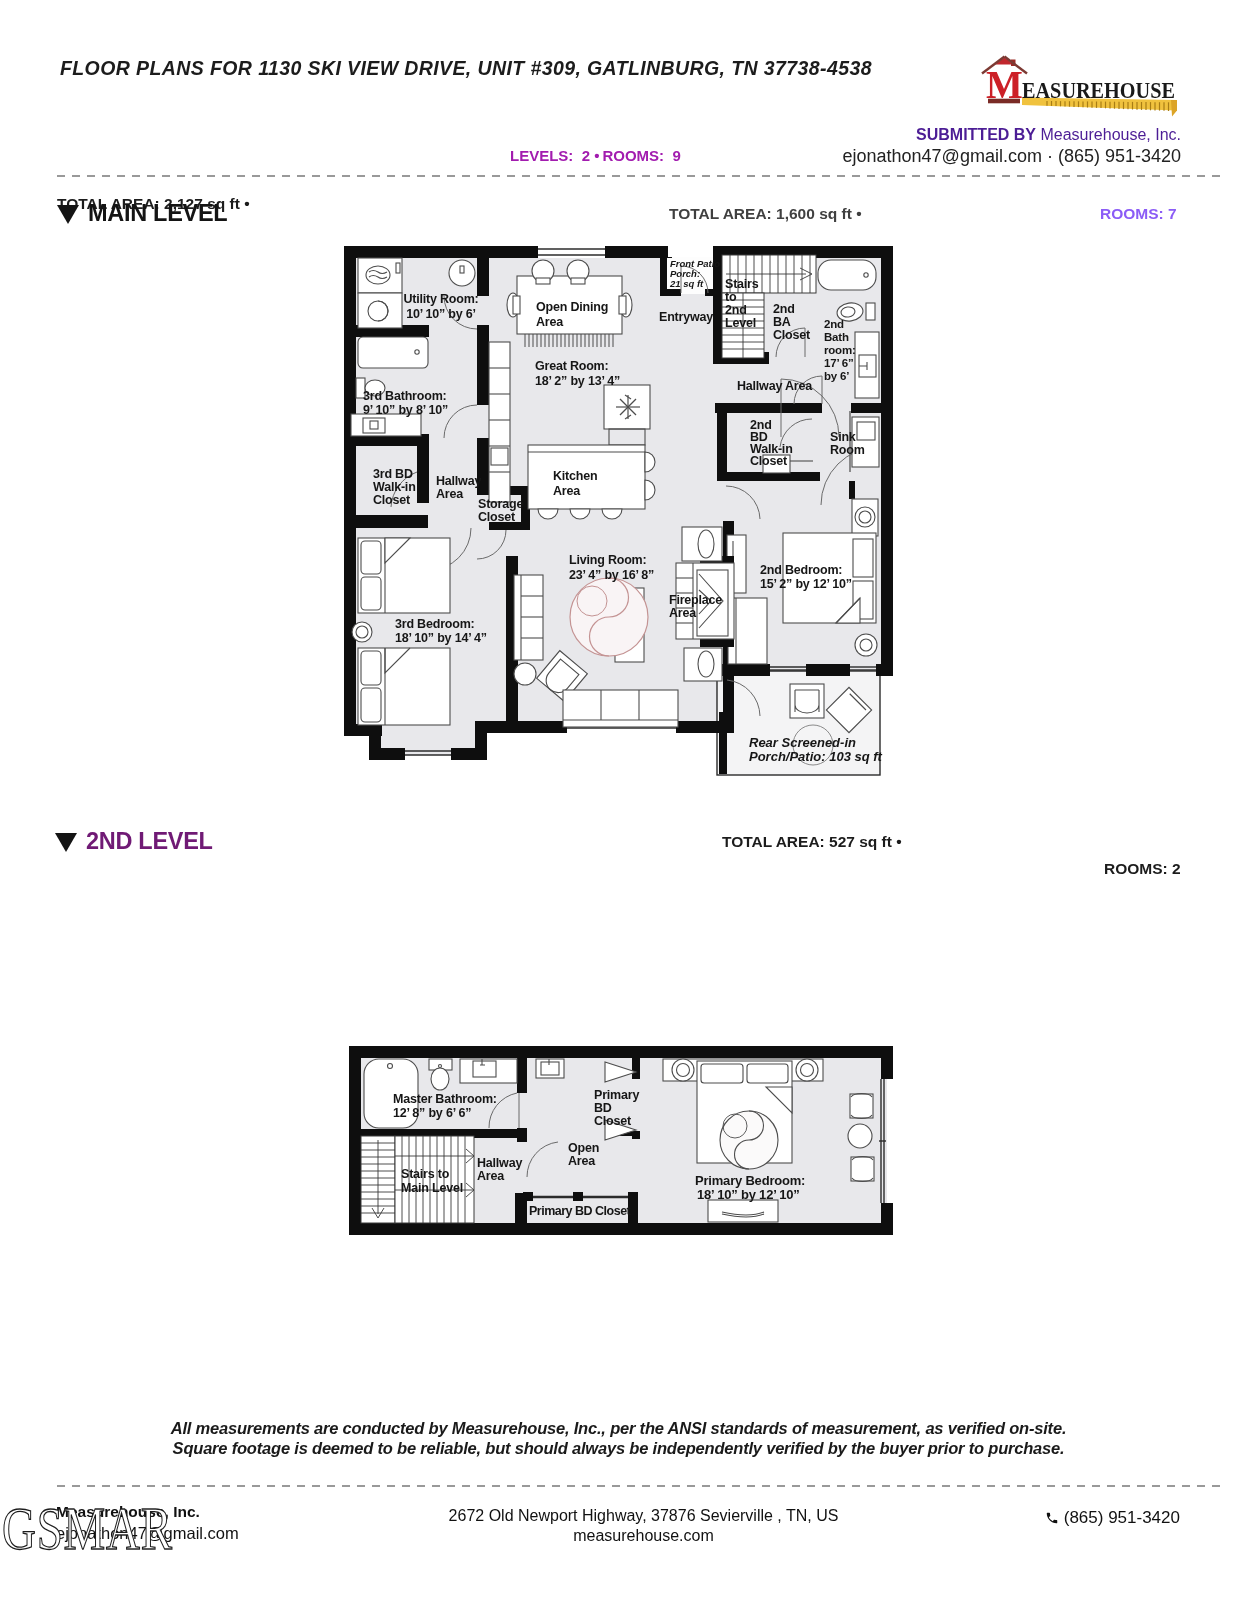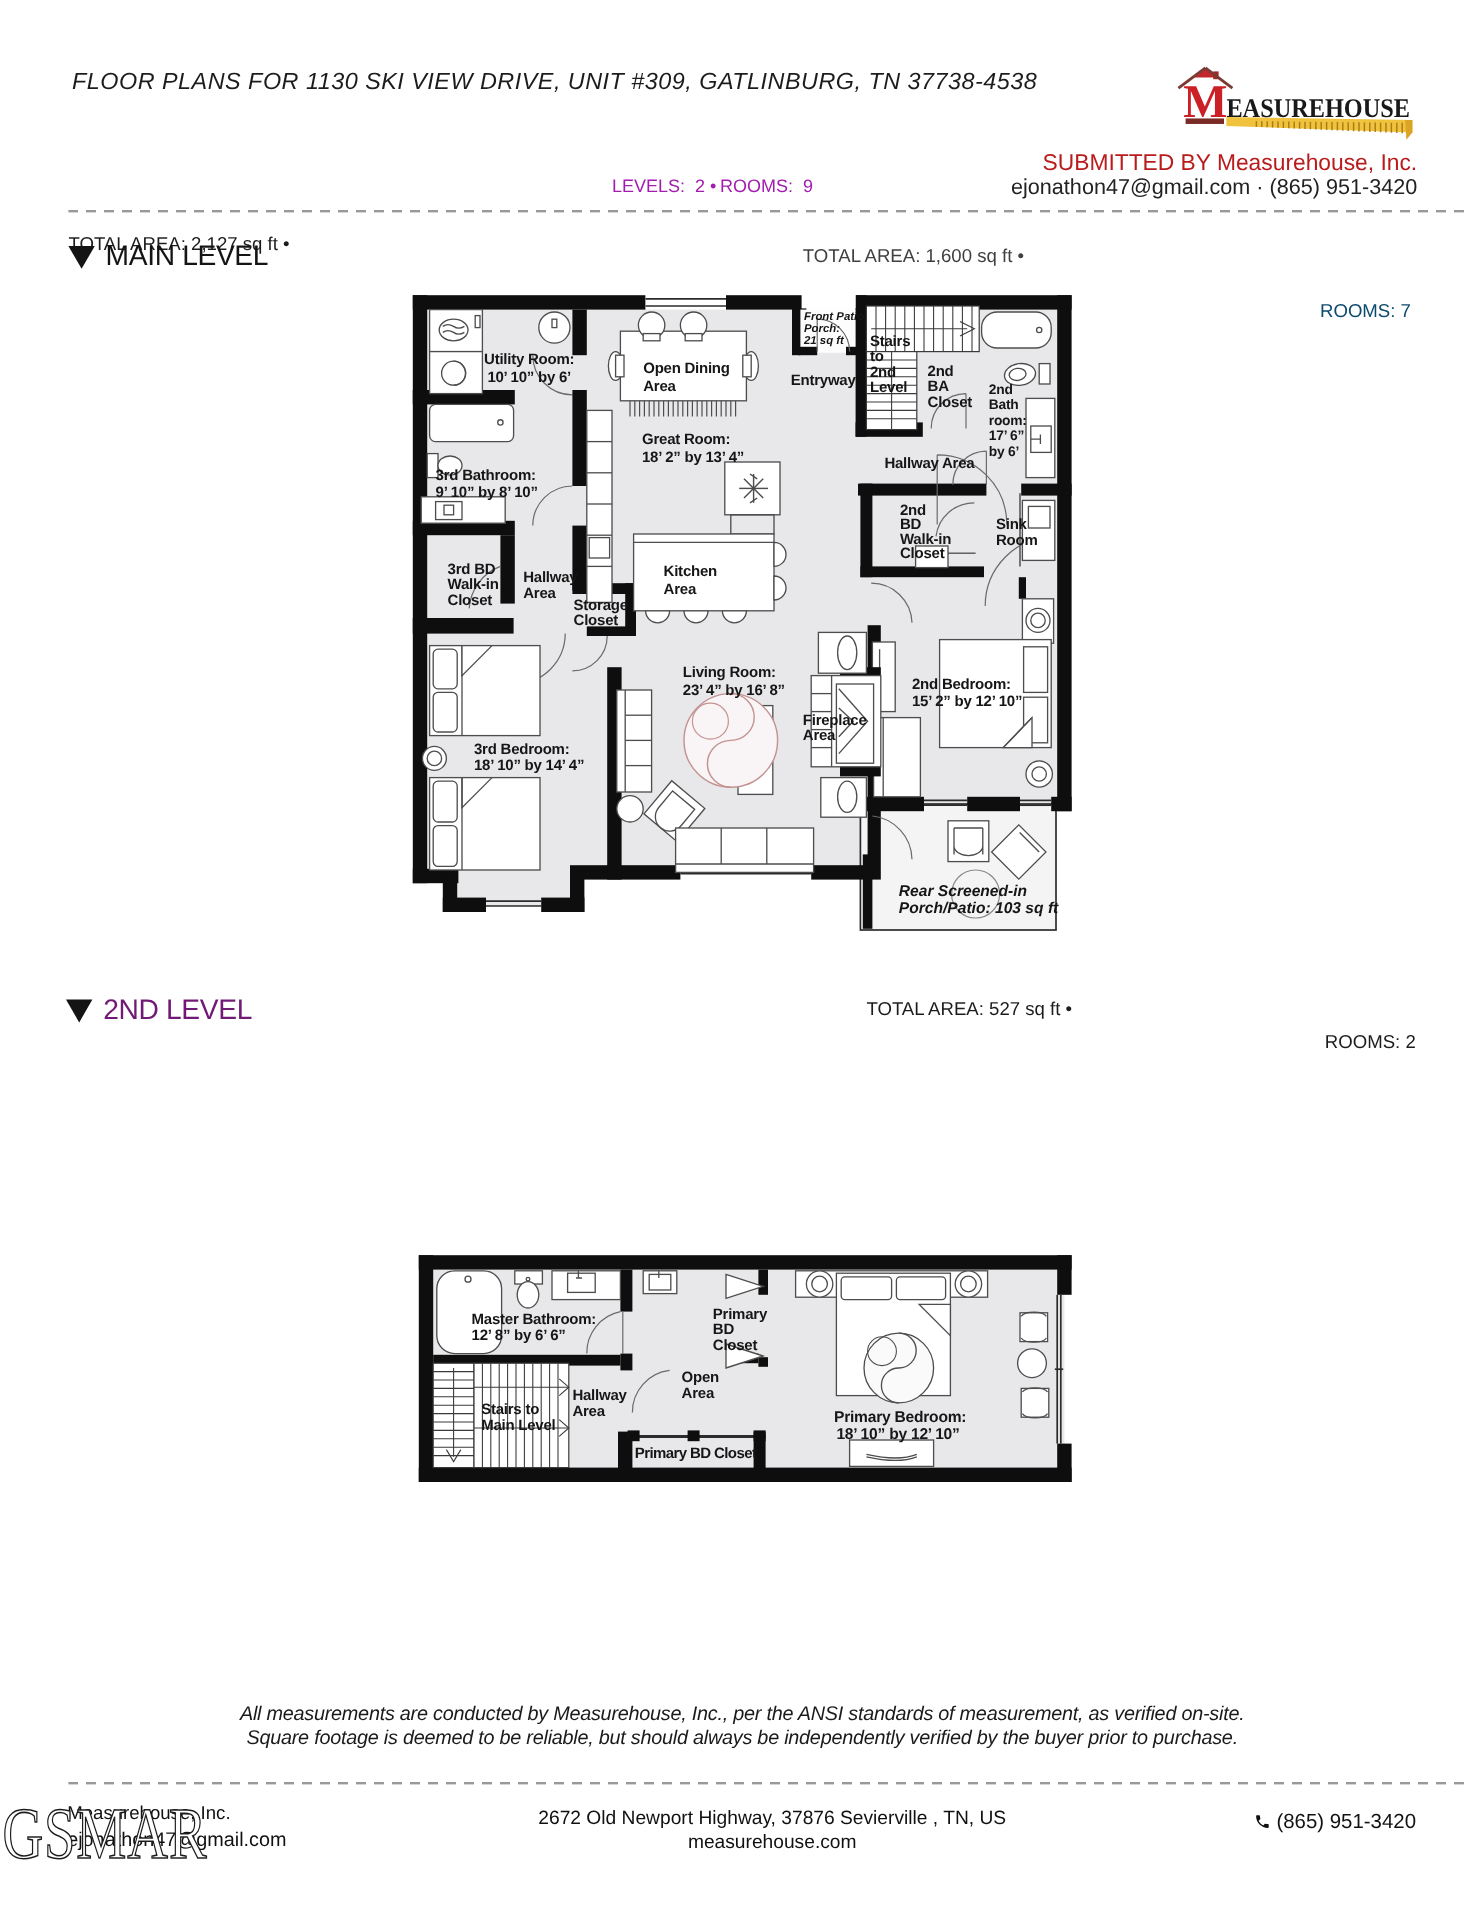--- a/index.html
+++ b/index.html
@@ -1,18 +1,18 @@
 <!DOCTYPE html>
 <html><head>
 <meta charset="utf-8">
 <style>
   html,body{margin:0;padding:0;}
   body{width:1237px;height:1600px;background:#ffffff;font-family:"Liberation Sans",sans-serif;position:relative;overflow:hidden;}
   .abs{position:absolute;}
-  .b{font-weight:normal;}
+  .b{font-weight:bold;}
   .dash{height:2px;background:repeating-linear-gradient(90deg,#999 0px,#999 8px,transparent 8px,transparent 15px);}
   svg text{font-family:"Liberation Sans",sans-serif;}
   .lbl{font-weight:bold;fill:#161616;font-size:12.5px;letter-spacing:-0.2px;}
   .lbi{font-weight:bold;font-style:italic;fill:#161616;}
 </style>
 </head>
 <body>
 
 <div class="abs b" style="left:60px;top:57px;font-size:19.5px;font-style:italic;color:#1c1c1c;letter-spacing:0.4px;">FLOOR PLANS FOR 1130 SKI VIEW DRIVE, UNIT #309, GATLINBURG, TN 37738-4538</div>
 
@@ -60,36 +60,36 @@
   </g>
 
   <text x="11" y="47.5" style="font-family:'Liberation Serif',serif;font-weight:bold;font-size:39px;fill:#cc2027;">M</text>
 
   <rect x="13" y="48.7" width="32" height="4.6" fill="#7a2b26"></rect>
 
   <text x="47" y="47.5" style="font-family:'Liberation Serif',serif;font-weight:bold;font-size:22.5px;fill:#191919;" textLength="153" lengthAdjust="spacingAndGlyphs">EASUREHOUSE</text>
 </svg>
 </div>
 
-<div class="abs" style="right:56px;top:126px;font-size:19px;color:#b91c1c;"><span class="b">SUBMITTED BY</span> Measurehouse, Inc.</div>
+<div class="abs" style="right:56px;top:126px;font-size:16px;color:#4c1d95;"><span class="b">SUBMITTED BY</span> Measurehouse, Inc.</div>
 
 <div class="abs" style="right:56px;top:146px;font-size:18px;color:#222;">ejonathon47@gmail.com · (865) 951-3420</div>
 
 <div class="abs b" style="left:57px;top:147px;font-size:15.5px;color:#1c1c1c;margin-top:48px;">TOTAL AREA: 2,127 sq ft •</div>
 
 <div class="abs b" style="left:486px;top:147px;font-size:15px;color:#a21caf;margin-left:24px;">LEVELS:&nbsp; 2 • ROOMS:&nbsp; 9</div>
 
 <div class="abs dash" style="left:57px;top:175px;width:1165px;"></div>
 
 <div class="abs" style="left:57px;top:205px;width:0;height:0;border-left:11.5px solid transparent;border-right:11.5px solid transparent;border-top:19px solid #141414;"></div>
 <div class="abs b" style="left:88px;top:200px;font-size:23.5px;color:#141414;letter-spacing:-0.3px;">MAIN LEVEL</div>
 
 <div class="abs b" style="left:669px;top:205px;font-size:15.5px;color:#404040;">TOTAL AREA: 1,600 sq ft •</div>
 
-<div class="abs b" style="left:1100px;top:205px;font-size:15.5px;color:#0c4a6e;margin-top:46px;">ROOMS: 7</div>
+<div class="abs b" style="left:1100px;top:205px;font-size:15.5px;color:#8b5cf6;">ROOMS: 7</div>
 
 <div class="abs" style="left:55px;top:833px;width:0;height:0;border-left:11.5px solid transparent;border-right:11.5px solid transparent;border-top:19px solid #141414;"></div>
 <div class="abs b" style="left:86px;top:828px;font-size:23.5px;color:#701a75;letter-spacing:-0.3px;">2ND LEVEL</div>
 
 <div class="abs b" style="left:722px;top:833px;font-size:15.5px;color:#1c1c1c;">TOTAL AREA: 527 sq ft •</div>
 
 <div class="abs b" style="left:1104px;top:833px;font-size:15.5px;color:#1c1c1c;margin-top:27px;">ROOMS: 2</div>
 
 <svg class="abs" style="left:0;top:0;" width="1237" height="810" viewBox="0 0 1237 810">
 <defs>

